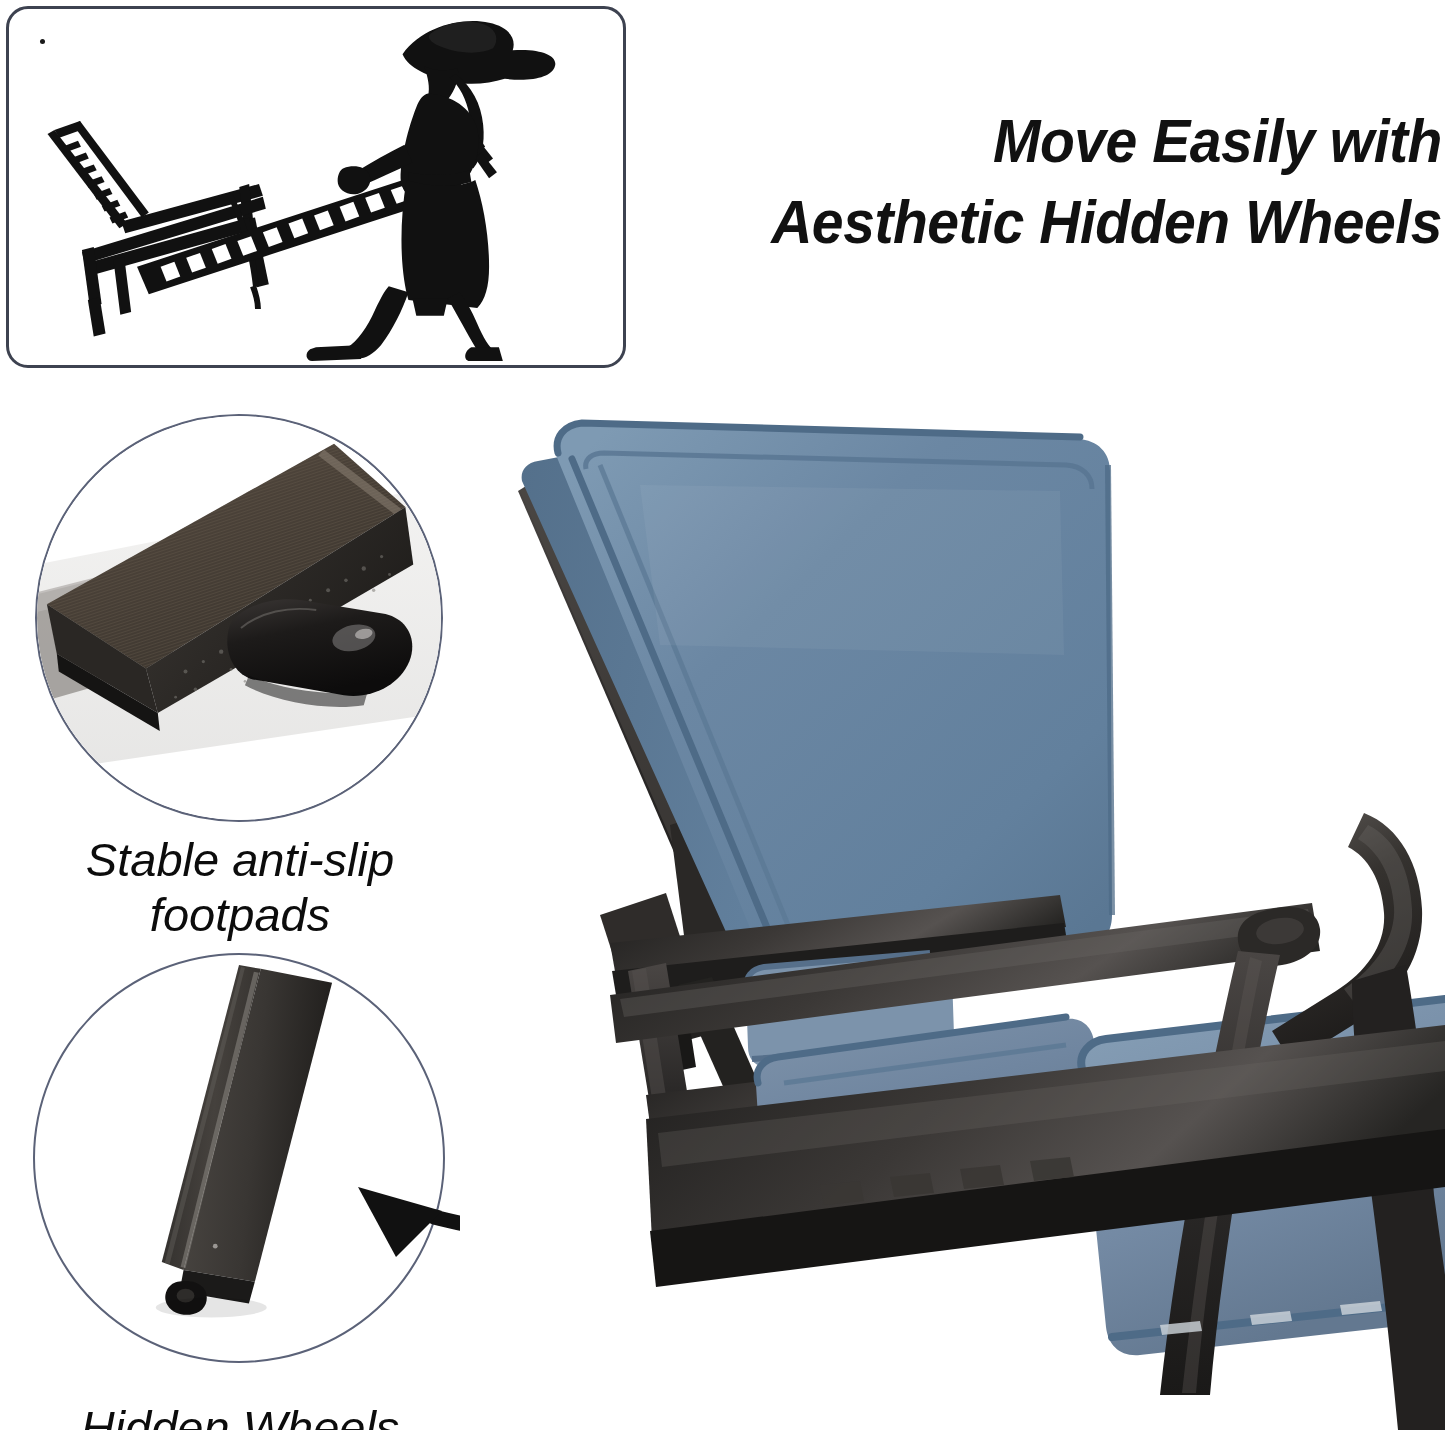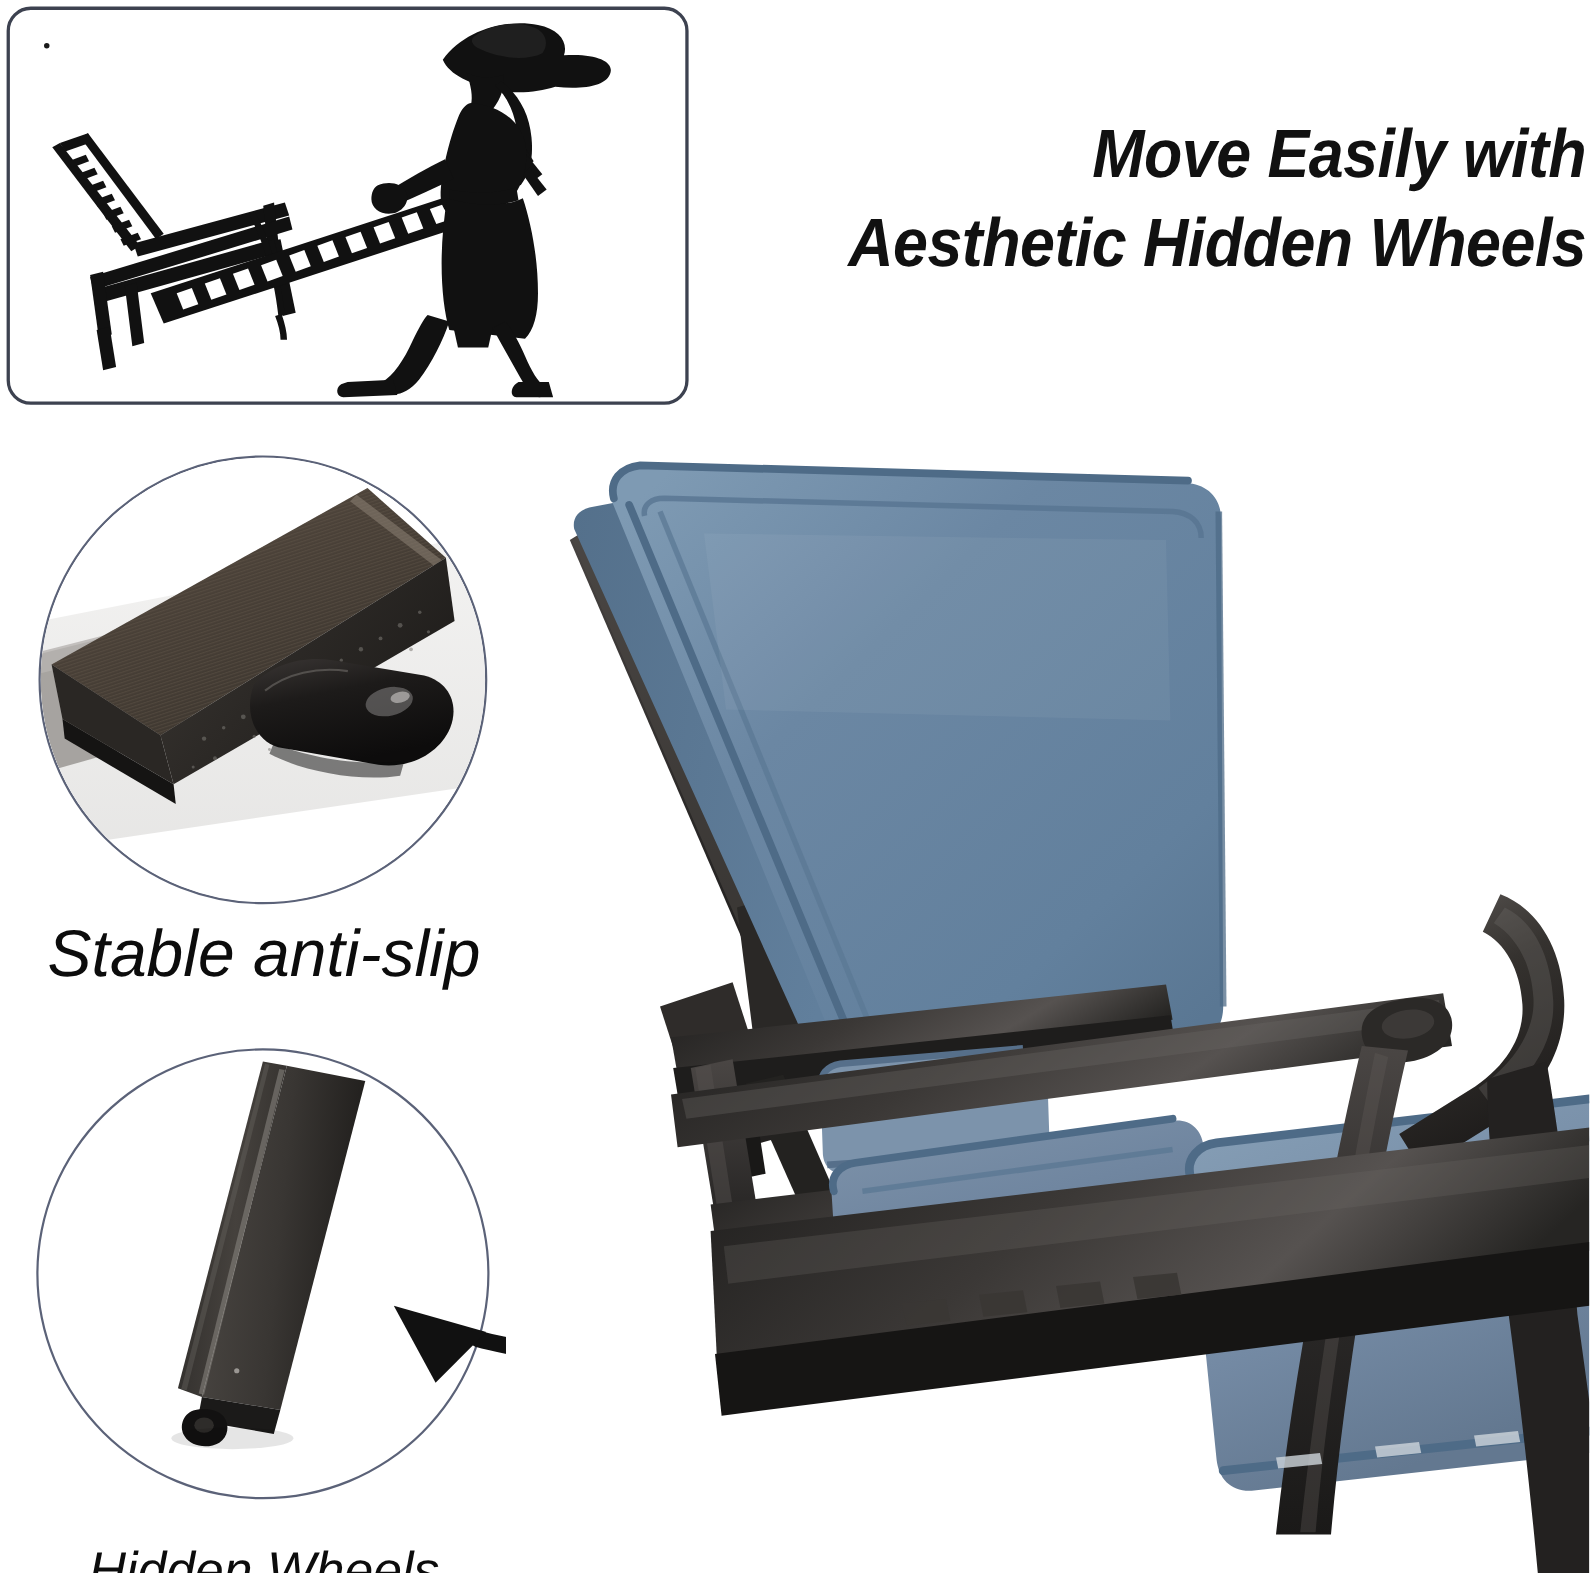--- a/index.html
+++ b/index.html
@@ -33,21 +33,21 @@
     background:#ffffff;overflow:hidden;box-sizing:border-box;
   }
   #circle-footpad{left:35px;top:414px;width:408px;height:408px;}
   #circle-wheel{left:33px;top:953px;width:412px;height:410px;}
   .feature-circle svg{display:block;width:100%;height:100%;}
 
   .feature-caption{
     position:absolute;text-align:center;color:#0c0c0c;
     font-style:italic;font-weight:normal;line-height:1.18;
   }
-  #caption-footpad{left:20px;top:832px;width:440px;font-size:60px;}
+  #caption-footpad{left:20px;top:832px;width:440px;font-size:47px;}
   #caption-wheel{left:20px;top:1400px;width:440px;font-size:47px;}
   .cap-line{display:block;}
 
   
   #wheel-arrow{position:absolute;left:330px;top:1165px;width:320px;height:165px;
     pointer-events:none;}
   #wheel-arrow svg{display:block;width:100%;height:100%;}
 
   
   #chair-photo{position:absolute;left:460px;top:395px;width:985px;height:1035px;}
@@ -239,20 +239,21 @@
       <path d="M206,214 C226,198 254,192 282,196" stroke="#6e6b68" stroke-width="2" fill="none" opacity="0.6"></path>
 
       <path d="M214,262 C246,276 296,284 334,278 L330,292
                C292,298 240,288 210,272 Z" fill="#0a0a0a" opacity="0.5"></path>
     </g>
   </svg>
 </div>
 
 <div id="caption-footpad" class="feature-caption">
   <span class="cap-line">Stable anti-slip</span>
+  <span class="cap-line">footpads</span>
 </div>
 
 <div id="circle-wheel" class="feature-circle">
   <svg viewBox="0 0 412 410">
     <defs>
       <linearGradient id="legFaceL" x1="0" y1="0" x2="1" y2="0.2">
         <stop offset="0" stop-color="#2c2a28"></stop>
         <stop offset="0.6" stop-color="#45413d"></stop>
         <stop offset="1" stop-color="#35322f"></stop>
       </linearGradient>

